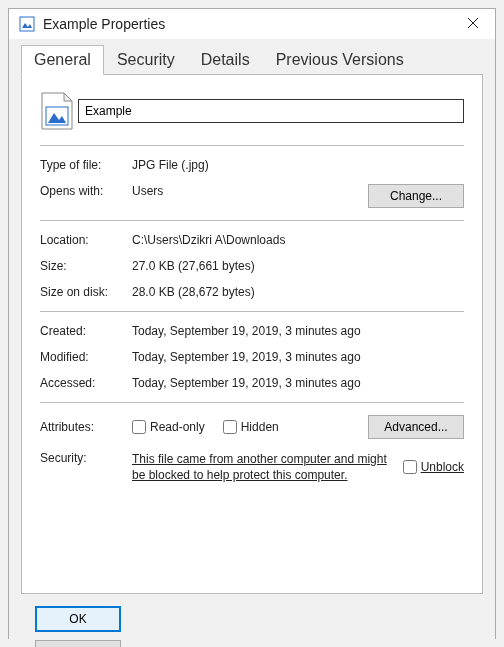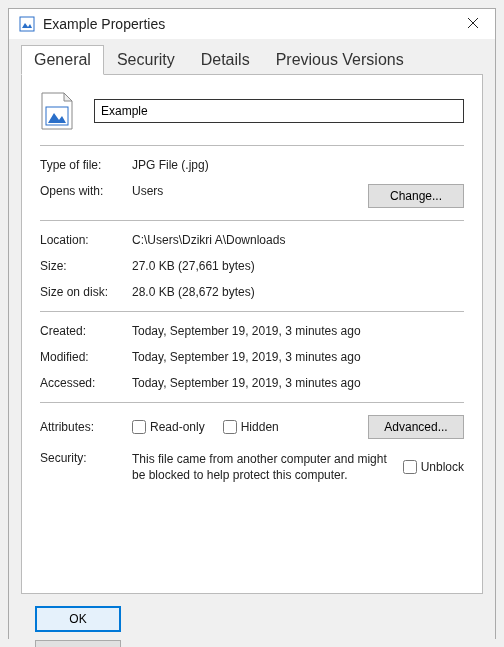--- a/index.html
+++ b/index.html
@@ -56,21 +56,21 @@
   background: #fff;
   border: 1px solid #bbb;
   padding: 16px 18px 12px 18px;
   height: 520px;
   position: relative;
   z-index: 1;
 }
 .row1 {
   display: flex;
   align-items: center;
-  gap: 20px;
+  gap: 4px;
   margin-bottom: 14px;
 }
 .fileicon {
   width: 34px; height: 40px;
 }
 .filename-input {
   flex: 1;
   border: 1px solid #333;
   padding: 4px 6px;
   font-size: 12px;
@@ -119,20 +119,21 @@
   margin-right: 18px;
 }
 .checkbox input {
   width: 14px; height: 14px;
 }
 .attr-row { display:flex; align-items:center; }
 .attr-row .checks { flex:1; display:flex; }
 .security-row .prop-value {
   display: flex;
   gap: 10px;
+  text-decoration: underline;
 }
 .security-text {
   flex: 1;
   line-height: 1.35;
 }
 .footer {
   display: flex;
   justify-content: flex-end;
   gap: 8px;
   padding: 12px 14px;

